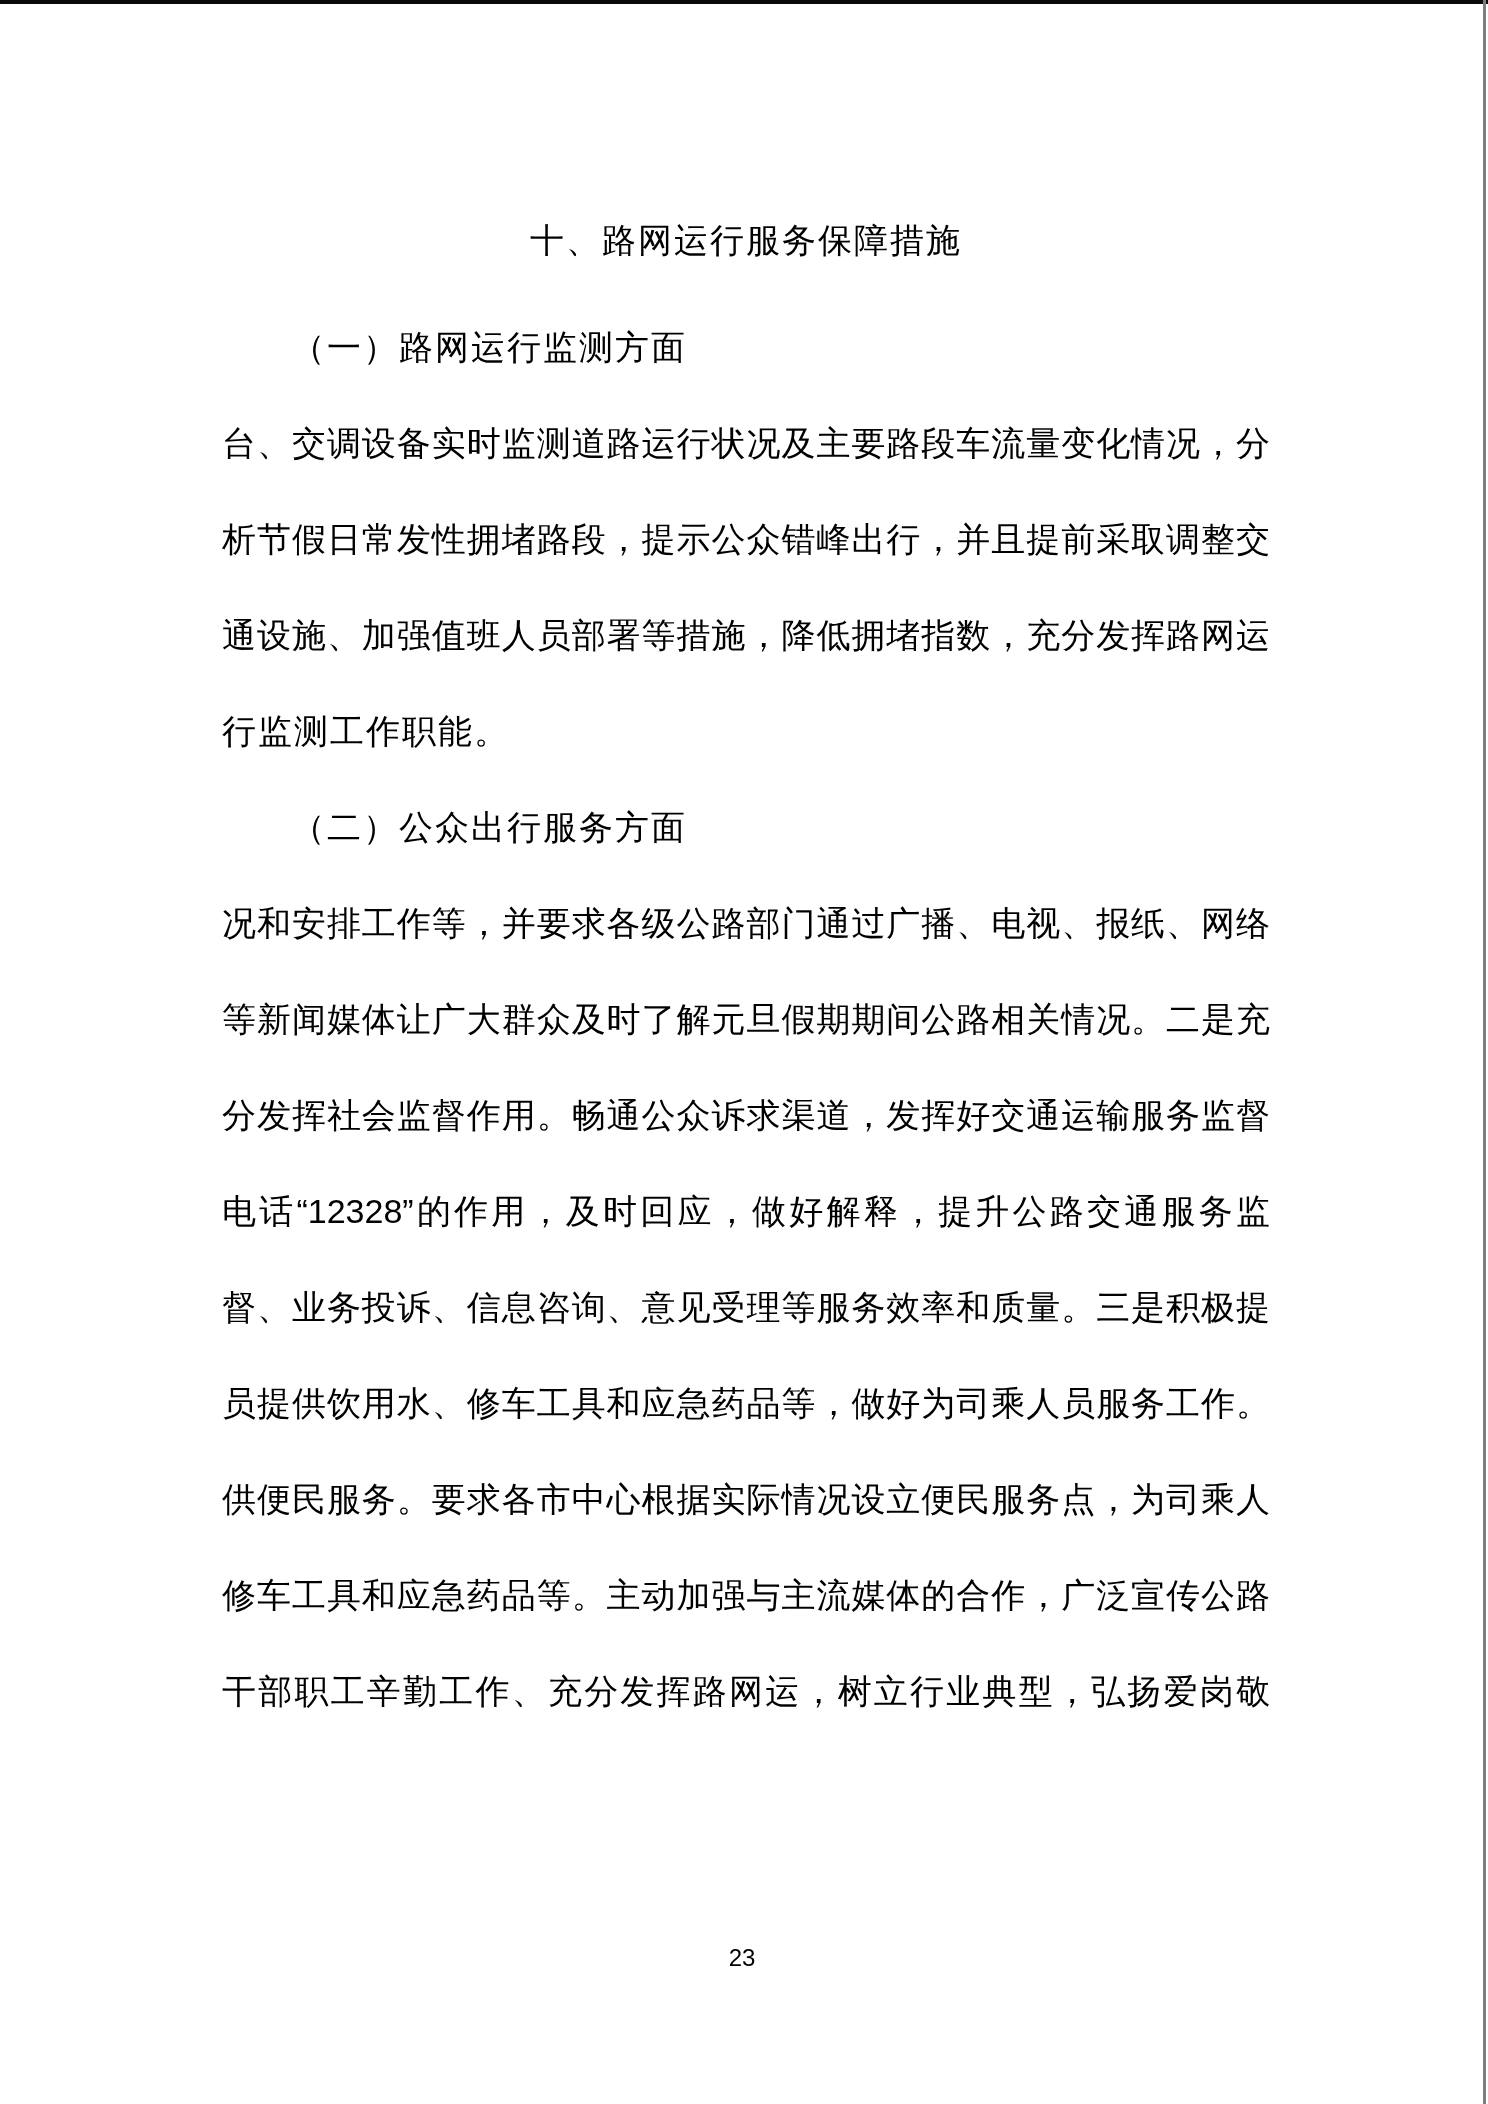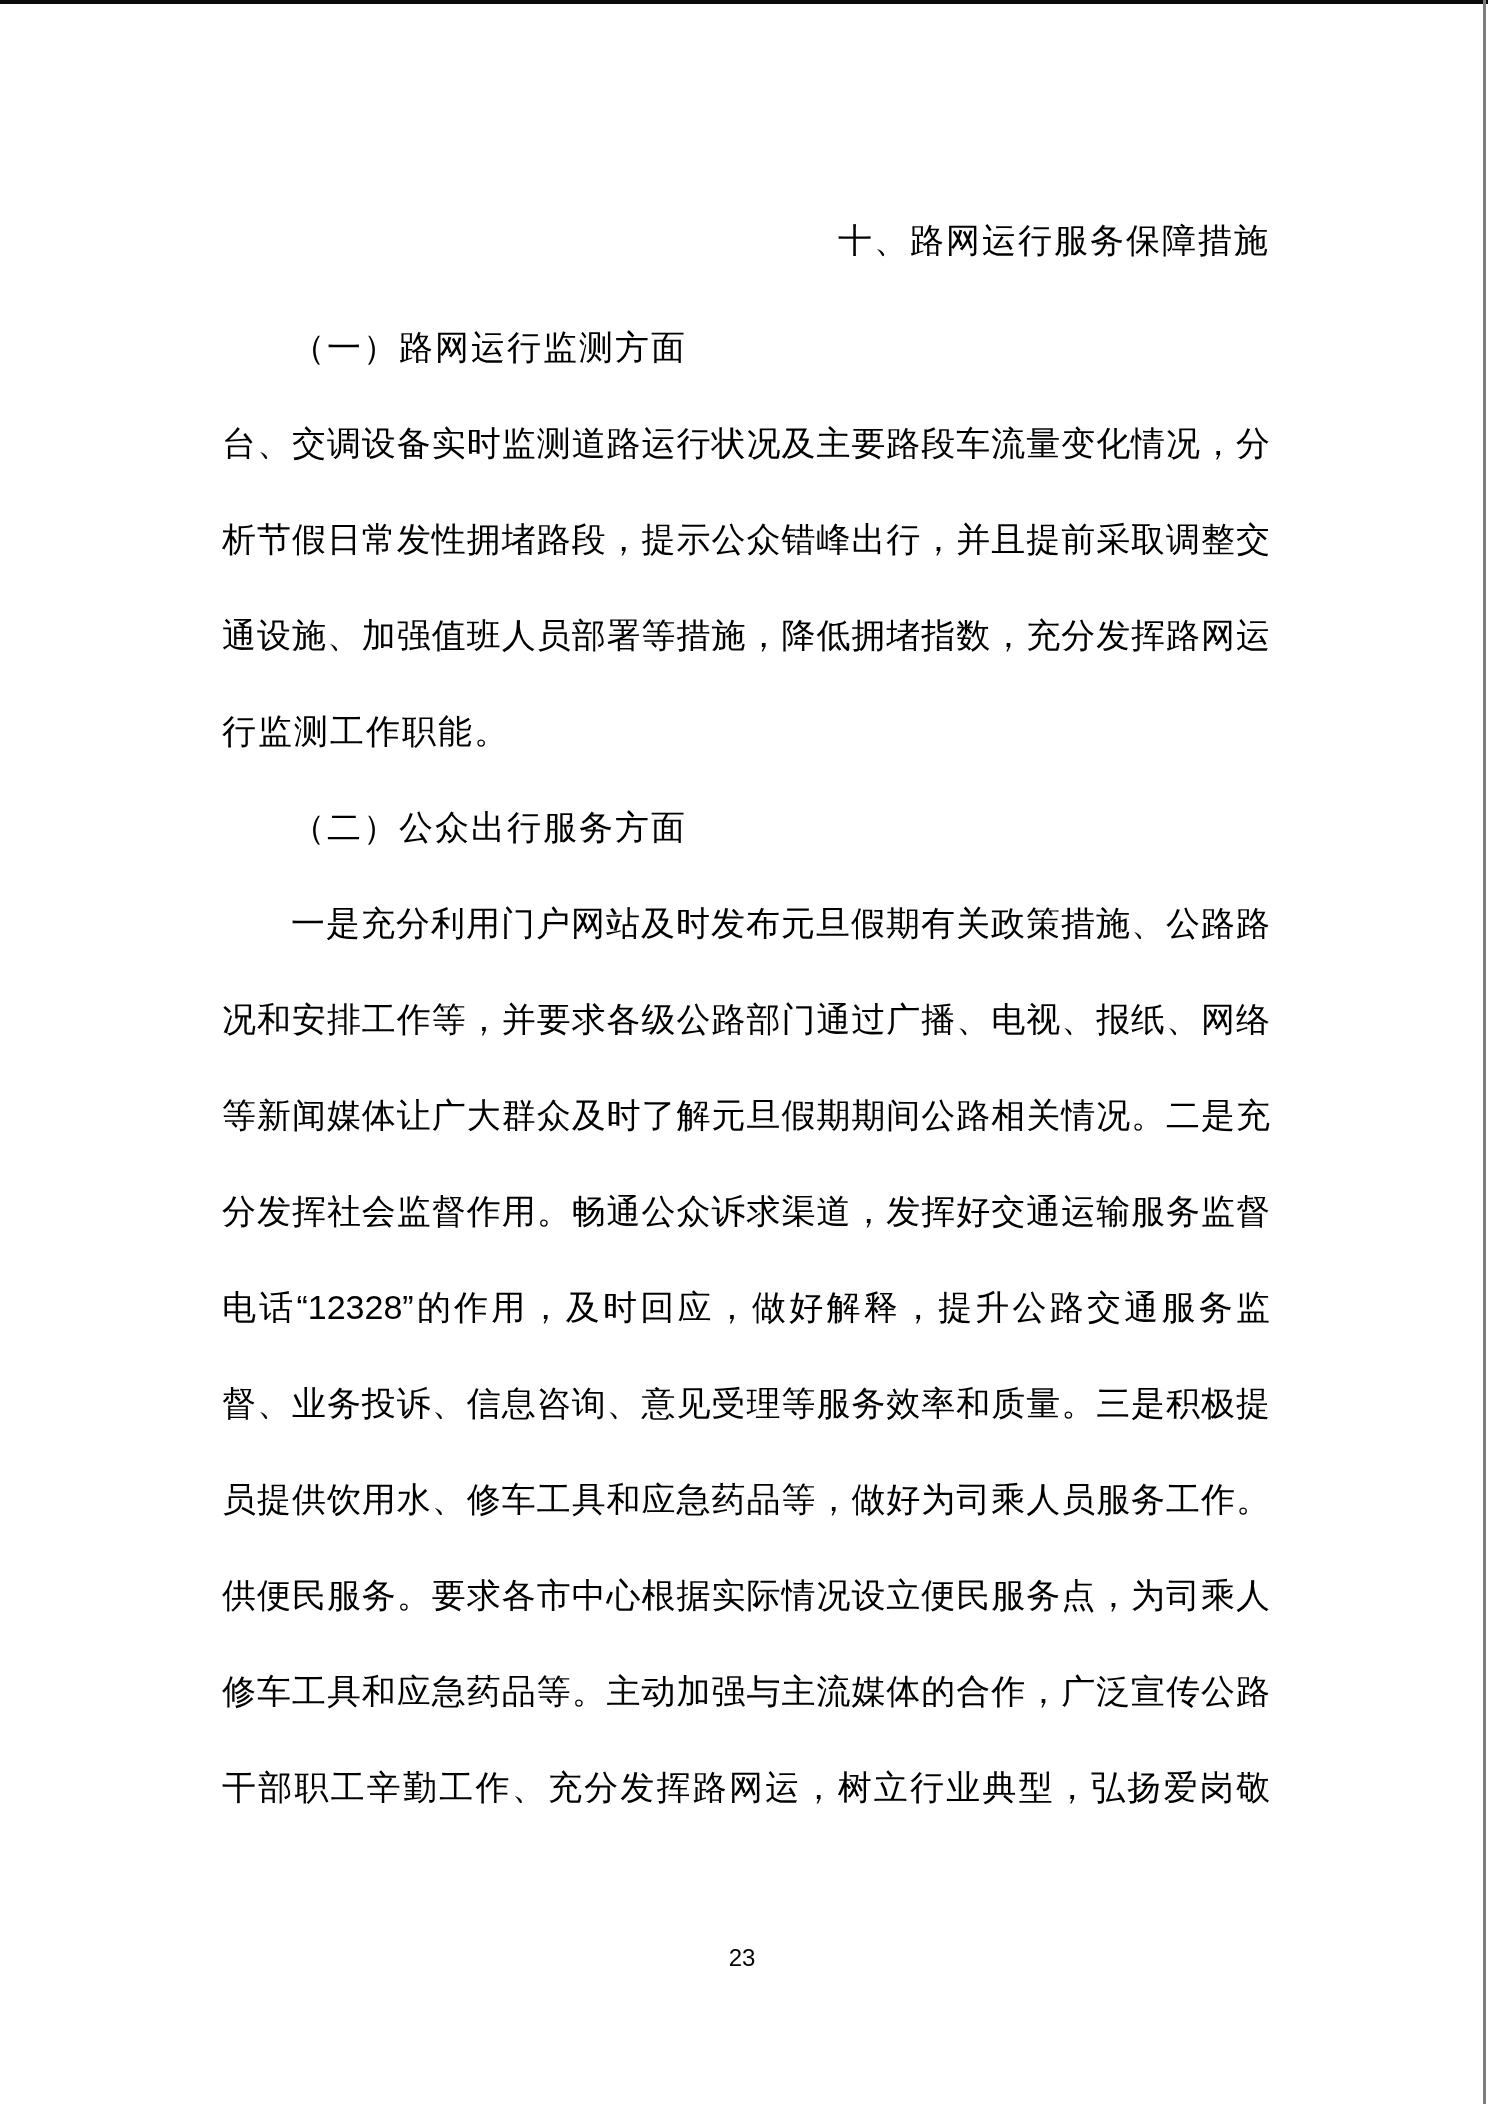--- a/index.html
+++ b/index.html
@@ -25,21 +25,21 @@
     width: 3px; height: 100%;
     background: #7d7d7d;
   }
   .heading-block {
     position: absolute;
     top: 192px; left: 222px;
     width: 1048px;
     font-size: 34px;
     line-height: 96px;
     letter-spacing: 2px;
-    text-align: right;
+    text-align: center;
   }
   .text-block {
     position: absolute;
     top: 299px; left: 222px;
     width: 1048px;
     font-size: 34px;
     line-height: 96px;
   }
   .ln {
     height: 96px;
@@ -70,21 +70,20 @@
 
   <div class="heading-block">十、路网运行服务保障措施</div>
 
   <div class="text-block">
     <div class="ln indent nojust">（一）路网运行监测方面</div>
     <div class="ln">台、交调设备实时监测道路运行状况及主要路段车流量变化情况，分</div>
     <div class="ln">析节假日常发性拥堵路段，提示公众错峰出行，并且提前采取调整交</div>
     <div class="ln">通设施、加强值班人员部署等措施，降低拥堵指数，充分发挥路网运</div>
     <div class="ln nojust">行监测工作职能。</div>
     <div class="ln indent nojust">（二）公众出行服务方面</div>
-    <div class="ln indent">一是充分利用门户网站及时发布元旦假期有关政策措施、公路路</div>
     <div class="ln">况和安排工作等，并要求各级公路部门通过广播、电视、报纸、网络</div>
     <div class="ln">等新闻媒体让广大群众及时了解元旦假期期间公路相关情况。二是充</div>
     <div class="ln">分发挥社会监督作用。畅通公众诉求渠道，发挥好交通运输服务监督</div>
     <div class="ln">电话“12328”的作用，及时回应，做好解释，提升公路交通服务监</div>
     <div class="ln">督、业务投诉、信息咨询、意见受理等服务效率和质量。三是积极提</div>
     <div class="ln">员提供饮用水、修车工具和应急药品等，做好为司乘人员服务工作。</div>
     <div class="ln">供便民服务。要求各市中心根据实际情况设立便民服务点，为司乘人</div>
     <div class="ln">修车工具和应急药品等。主动加强与主流媒体的合作，广泛宣传公路</div>
     <div class="ln">干部职工辛勤工作、充分发挥路网运，树立行业典型，弘扬爱岗敬</div>
   </div>

